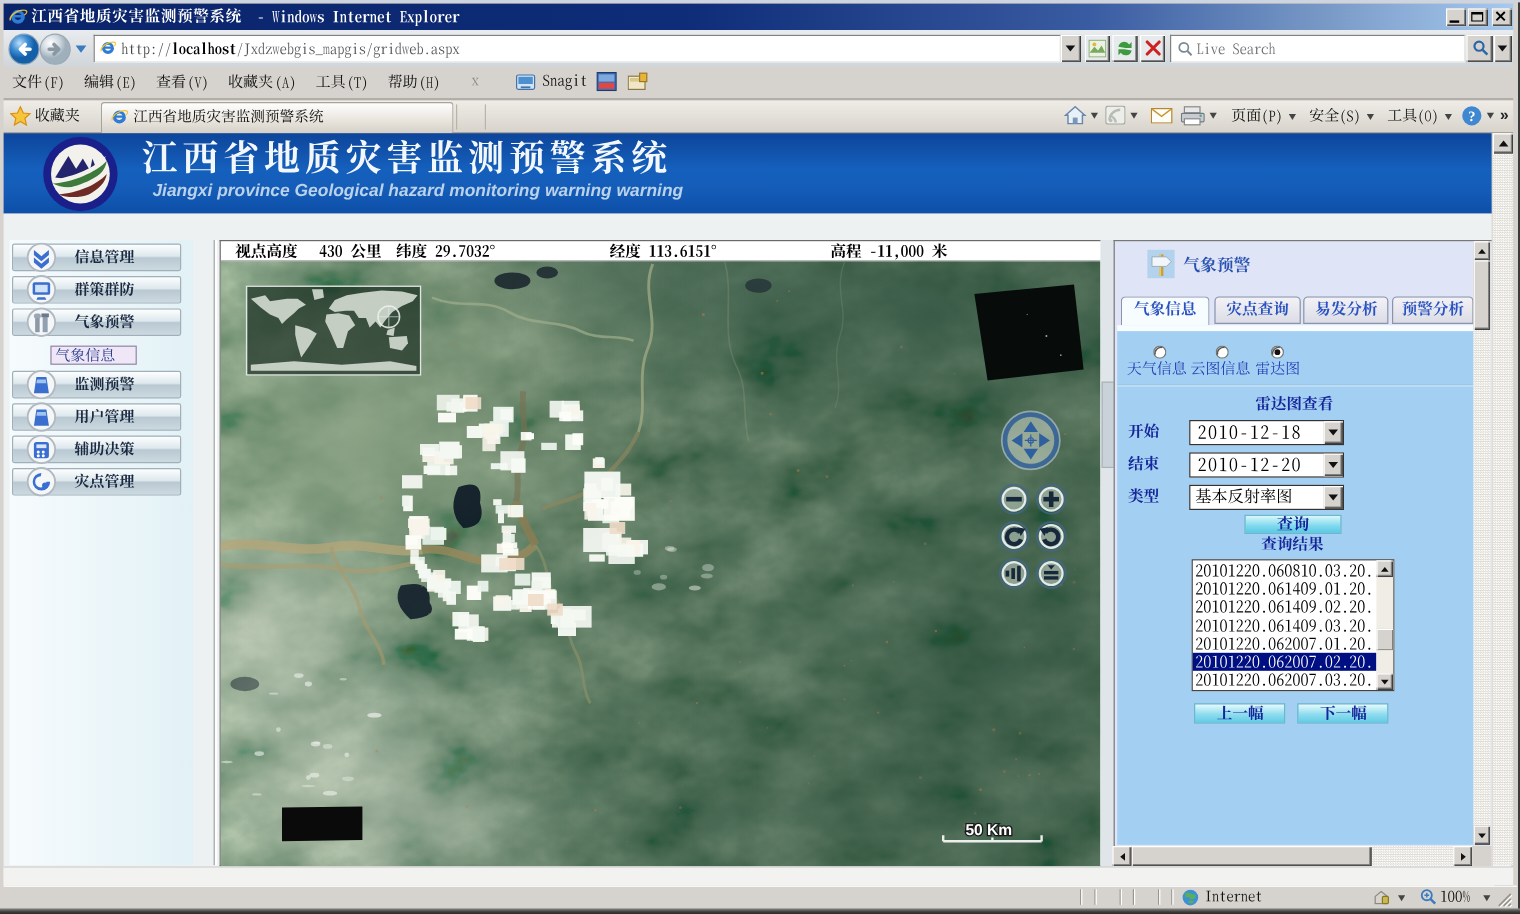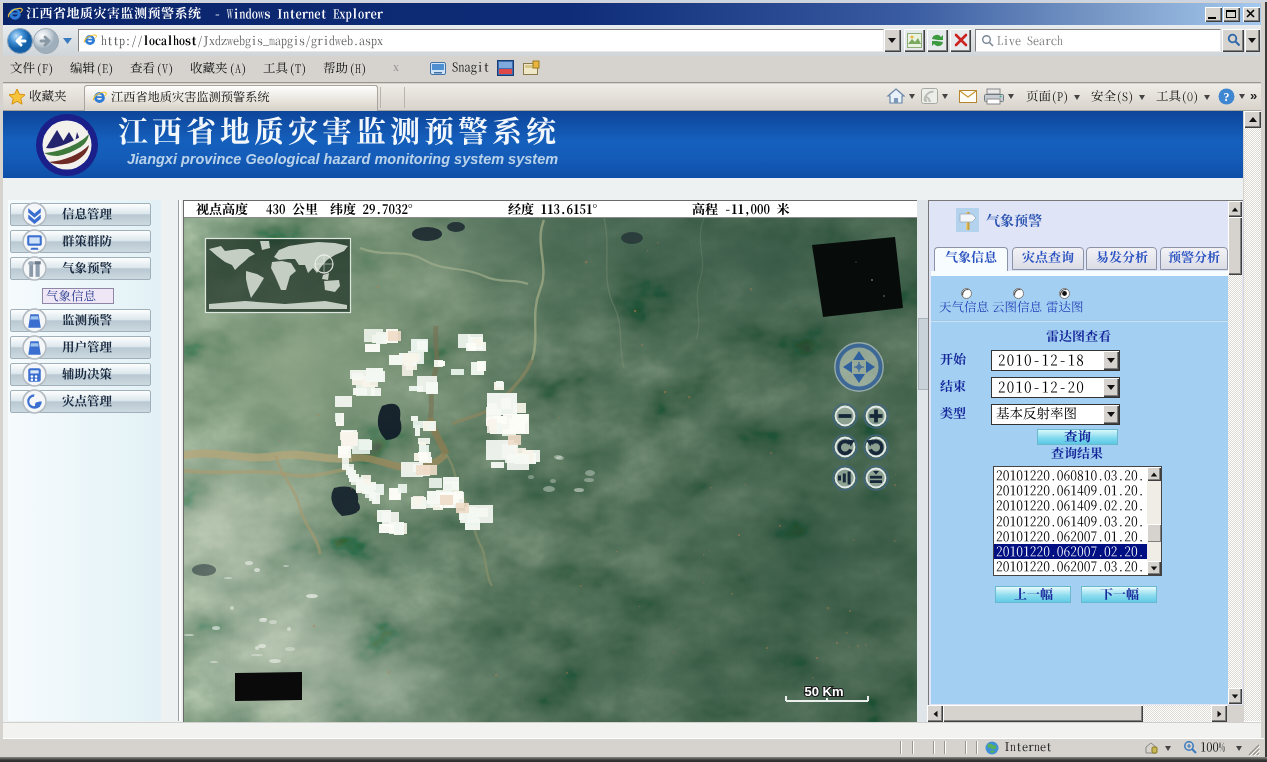--- a/index.html
+++ b/index.html
@@ -440,21 +440,21 @@
       <use href="#g5" x="5667"></use>
       <use href="#g6" x="6800"></use>
       <use href="#g7" x="7933"></use>
       <use href="#g8" x="9067"></use>
       <use href="#g9" x="10200"></use>
       <use href="#g10" x="11333"></use>
       <use href="#g11" x="12467"></use>
       <use href="#g12" x="13600"></use>
     </g>
   </svg>
-<div class="ab" style="left:127px;top:151px;width:600px;height:20px;font-family:'Liberation Sans',sans-serif;font-style:italic;font-weight:bold;font-size:14.5px;color:#b9d2ea">Jiangxi province Geological hazard monitoring system system</div>
+<div class="ab" style="left:127px;top:151px;width:600px;height:20px;font-family:'Liberation Sans',sans-serif;font-style:italic;font-weight:bold;font-size:14.5px;color:#b9d2ea">Jiangxi province Geological hazard monitoring warning warning</div>
 <div class="ab" style="left:3px;top:178px;width:1240px;height:560px;background:#eef1f1"></div>
 <div class="ab" style="left:8px;top:200px;width:153px;height:521px;background:linear-gradient(to right,#f6fbfd,#e2f1f6)"></div>
 <div class="ab" style="left:178px;top:200px;width:3px;height:521px;background:#fff;border-left:1px solid #9aa2a6"></div>
 <div class="ab" style="left:10px;top:203px;width:141px;height:23px;background:linear-gradient(#fdfefe,#dde8ed 45%,#b9c8d2 52%,#ccd9e0);border:1px solid #9fb0ba;border-radius:2px"></div>
 <svg class="ab" style="left:22px;top:202px" width="25" height="25" viewBox="0 0 24 24">
     <circle cx="12" cy="12" r="11.5" fill="#f4f6f8"></circle>
     <circle cx="12" cy="12" r="11" fill="none" stroke="#b0b8c0" stroke-width="1.5"></circle>
     <path d="M6 6 L12 11 L18 6 L18 10 L12 15 L6 10 Z M6 12 L12 17 L18 12 L18 16 L12 21 L6 16 Z" fill="#3a6fd0"></path>
   </svg>
 <svg style="position:absolute;left:62px;top:208px;overflow:visible" width="53" height="16">

